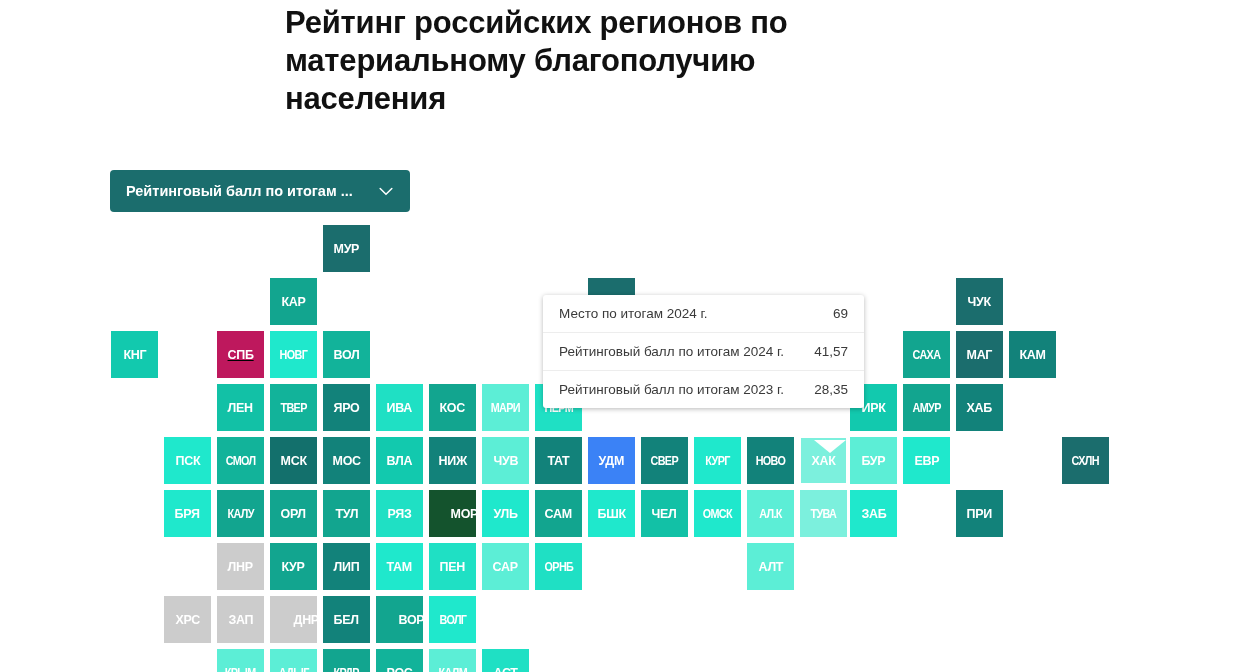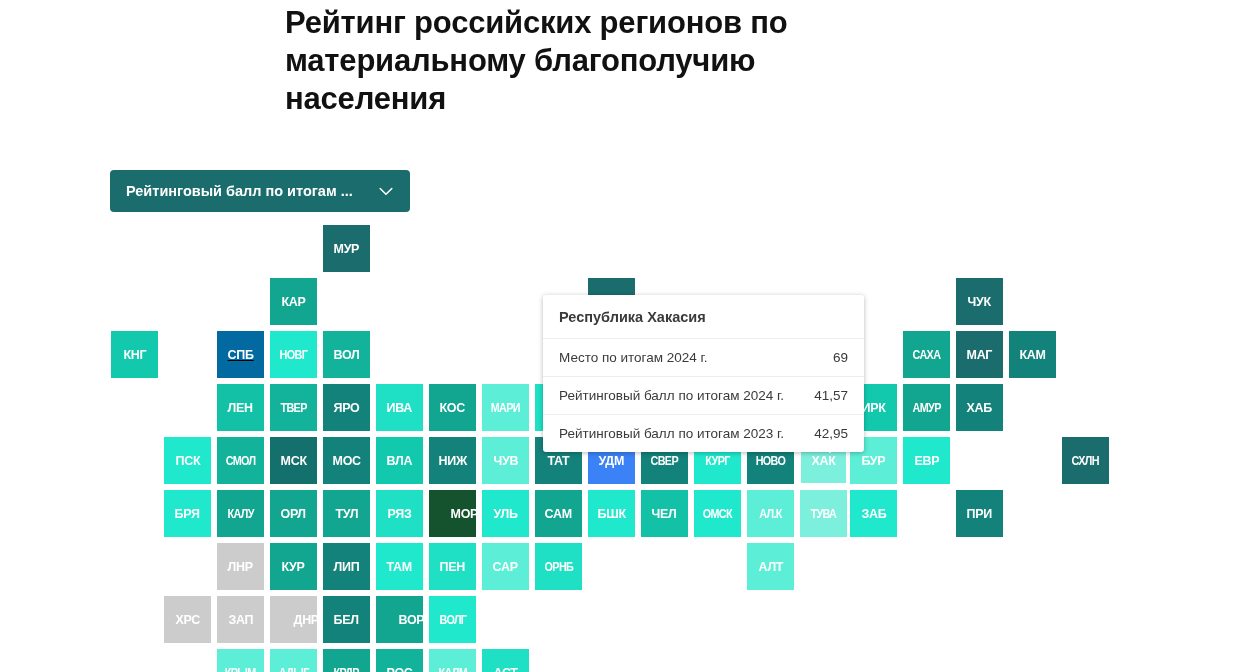--- a/index.html
+++ b/index.html
@@ -163,21 +163,21 @@
     </div>
     <div class="tile" style="left: 588px; top: 278px; background: rgb(27, 109, 109);">
       <span class="tile-label">НЕН</span>
     </div>
     <div class="tile" style="left: 956px; top: 278px; background: rgb(27, 109, 109);">
       <span class="tile-label">ЧУК</span>
     </div>
     <div class="tile" style="left: 111px; top: 331px; background: rgb(18, 201, 174);">
       <span class="tile-label">КНГ</span>
     </div>
-    <div class="tile" style="left: 217px; top: 331px; background: #0369a1; text-decoration: underline;">
+    <div class="tile" style="left: 217px; top: 331px; background: #be185d; text-decoration: underline;">
       <span class="tile-label">СПБ</span>
     </div>
     <div class="tile narrow-label" style="left: 270px; top: 331px; background: rgb(31, 232, 204);">
       <span class="tile-label">НОВГ</span>
     </div>
     <div class="tile" style="left: 323px; top: 331px; background: rgb(18, 179, 154);">
       <span class="tile-label">ВОЛ</span>
     </div>
     <div class="tile narrow-label" style="left: 903px; top: 331px; background: rgb(18, 165, 143);">
       <span class="tile-label">САХА</span>
@@ -367,27 +367,26 @@
     </div>
     <div class="tile narrow-label" style="left: 429px; top: 649px; background: rgb(92, 238, 214);">
       <span class="tile-label">КАЛМ</span>
     </div>
     <div class="tile" style="left: 482px; top: 649px; background: rgb(31, 224, 196);">
       <span class="tile-label">АСТ</span>
     </div>
   </div>
 
 <div id="region-tooltip">
-  <div class="tt-title">Республика Хакасия</div>
   <div class="tt-row">
     <span class="tt-key">Место по итогам 2024 г.</span>
     <span class="tt-val">69</span>
   </div>
   <div class="tt-row">
     <span class="tt-key">Рейтинговый балл по итогам 2024 г.</span>
     <span class="tt-val">41,57</span>
   </div>
   <div class="tt-row">
     <span class="tt-key">Рейтинговый балл по итогам 2023 г.</span>
-    <span class="tt-val">42,95</span>
+    <span class="tt-val">28,35</span>
   </div>
 </div>
 <div id="tooltip-arrow"></div>
 
 </body></html>

